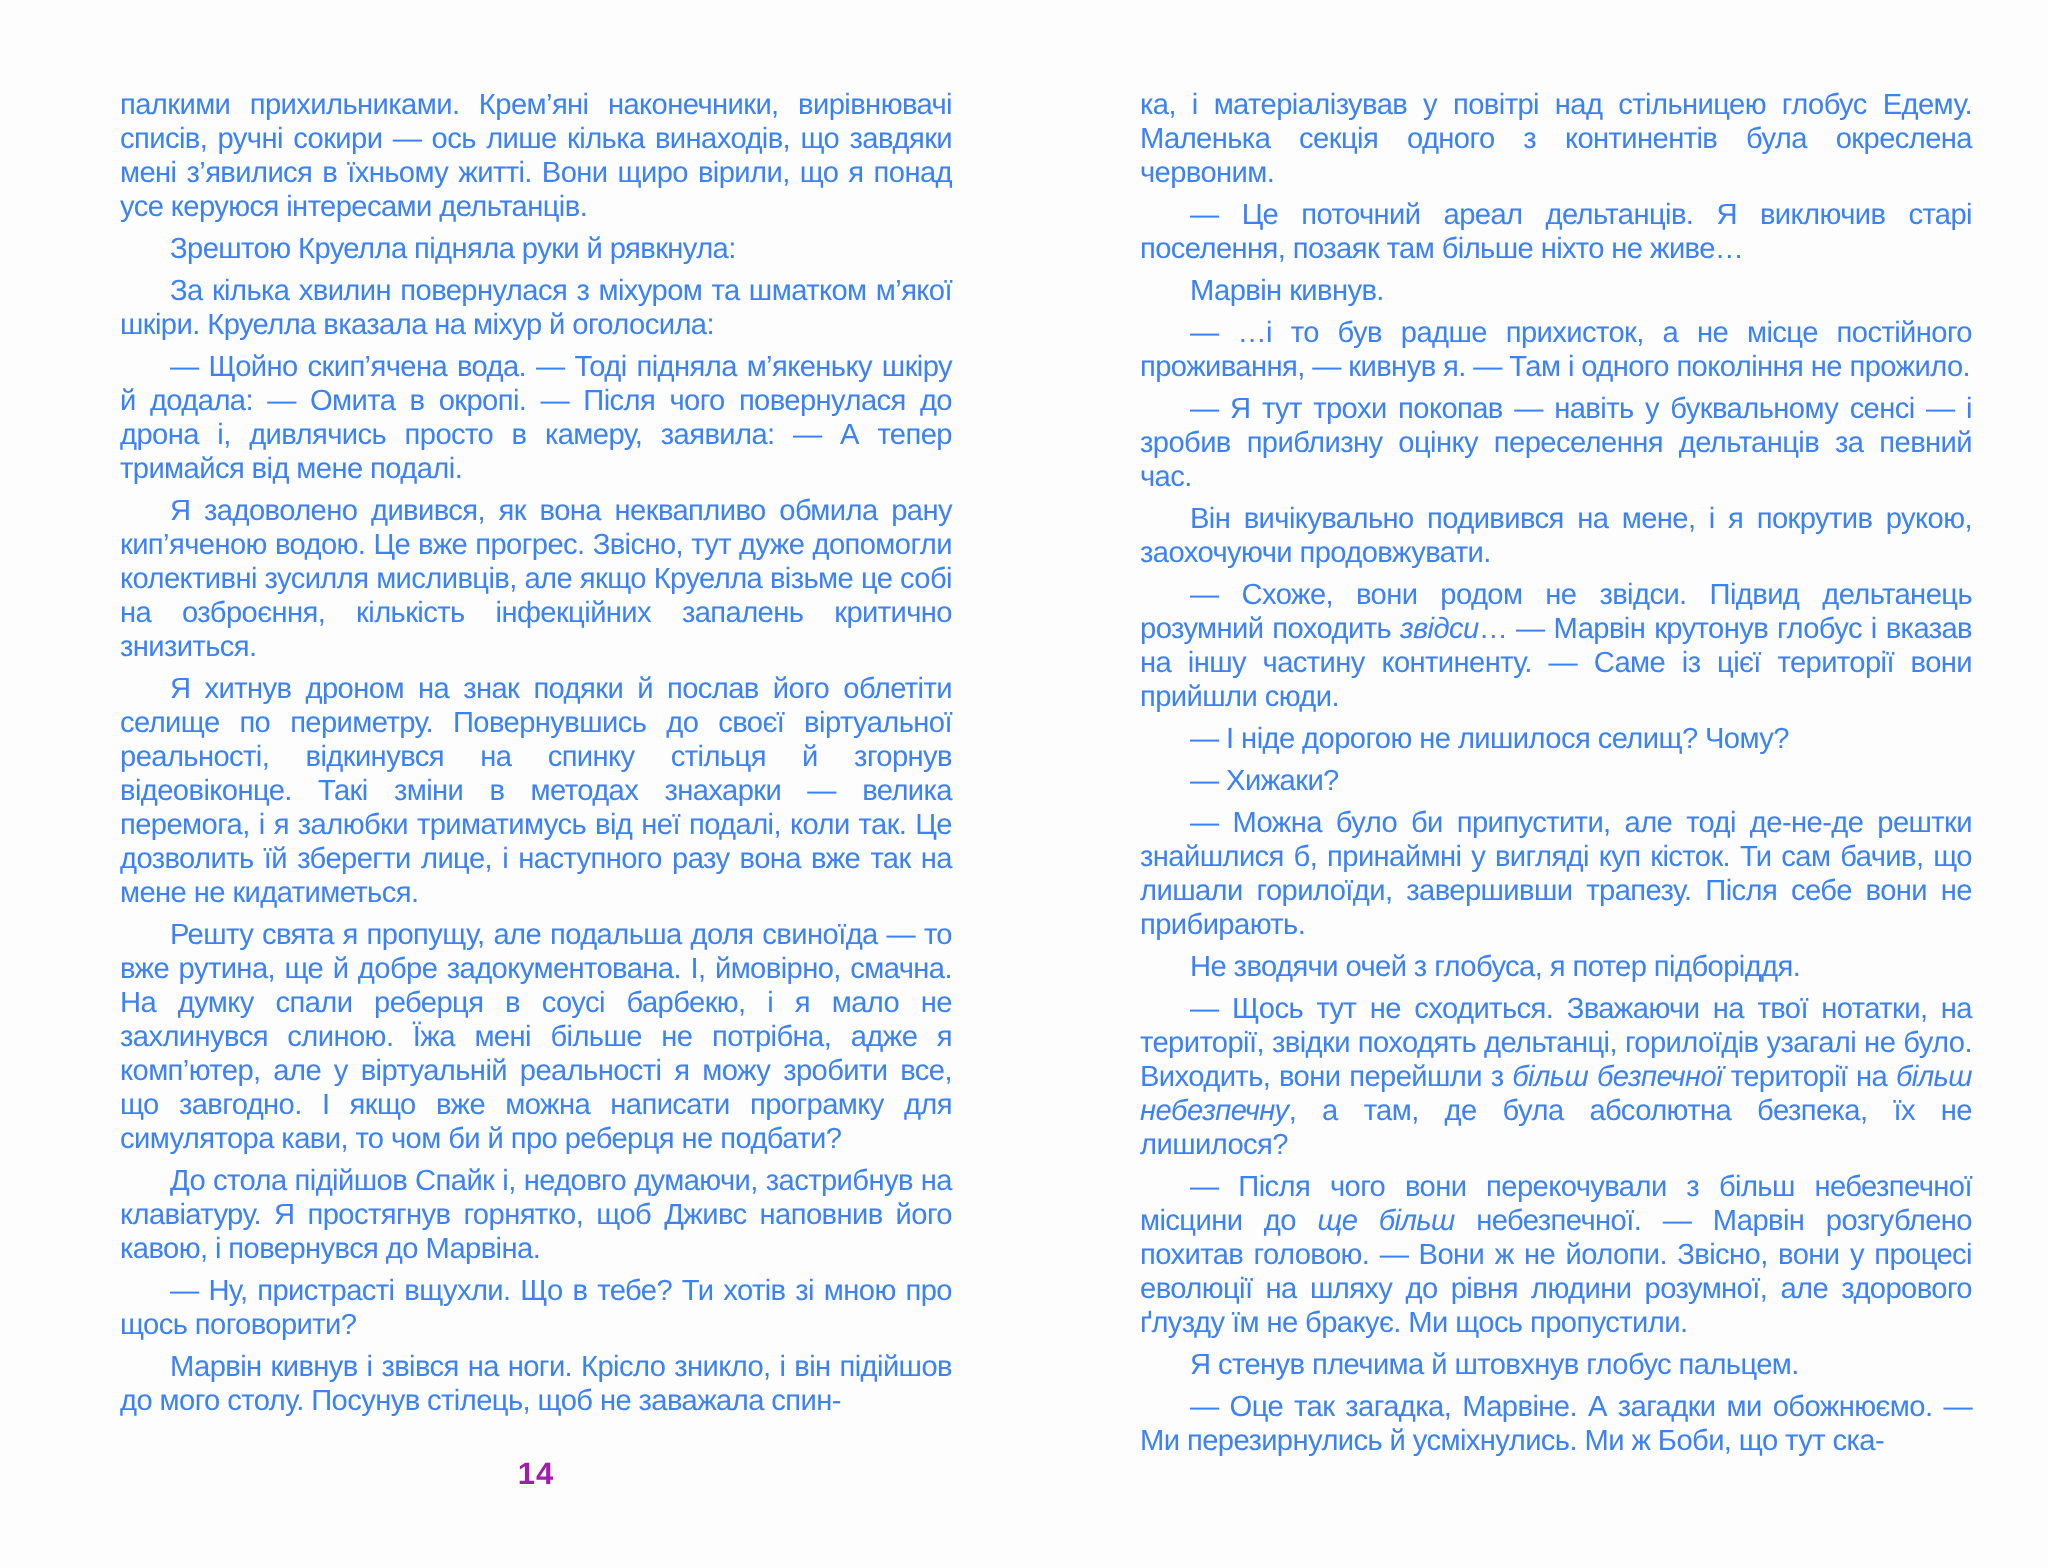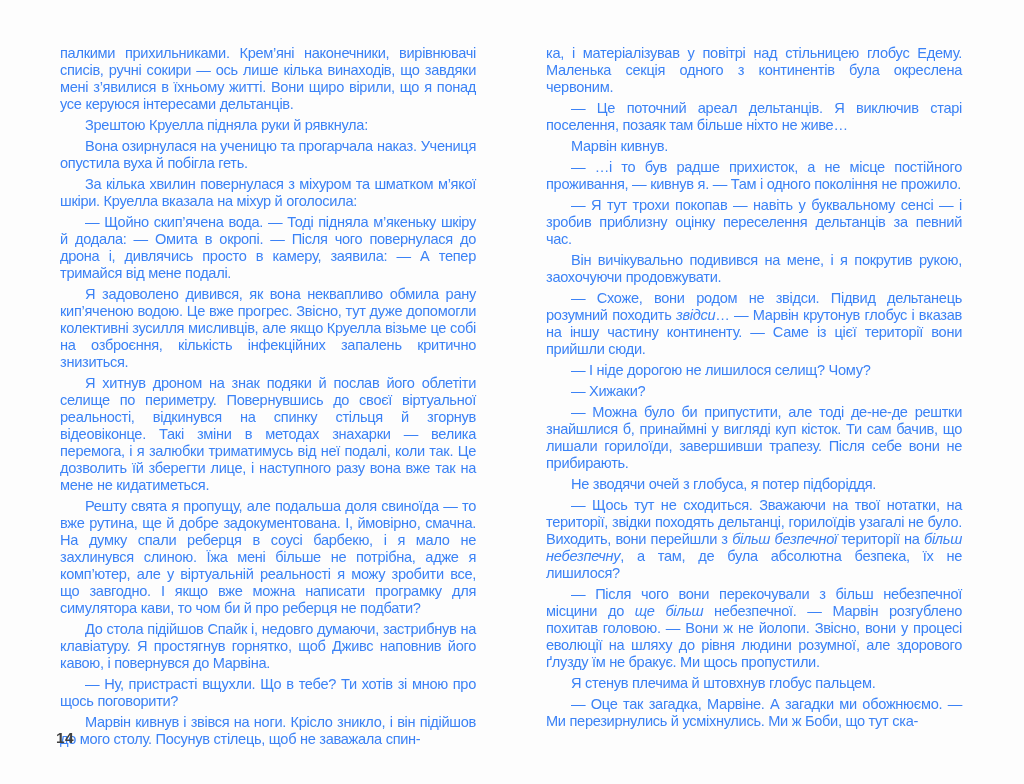--- a/index.html
+++ b/index.html
@@ -14,52 +14,52 @@
     font-family: "Liberation Sans", "DejaVu Sans", sans-serif;
   }
   .page {
     position: absolute;
     top: 41px;
     width: 424px;
     height: 712px;
     overflow: hidden;
   }
   .page-left  { left: 56px; }
-  .page-right { left: 542px; }
+  .page-right { left: 566px; }
   .para {
     margin: 4px;
     font-size: 14.6px;
     line-height: 17px;
     letter-spacing: -0.3px;
     text-align: justify;
     color: #3b82f6;
   }
   .para.ind { text-indent: 25px; }
   .it { font-style: italic; }
   .page-number {
     position: absolute;
     left: 0;
     top: 688px;
     width: 100%;
+    text-align: center;
     font-size: 15.5px;
     font-weight: 700;
-    color: #404040;
+    color: #a21caf;
     letter-spacing: 0.5px;
   }
 </style>
 </head>
 <body>
 
 <div class="spread">
 
   <main class="page page-left">
     <div class="page-body">
         <p class="para"><span>палкими прихильниками. Крем’яні наконечники, вирівнювачі списів, ручні сокири — ось лише кілька винаходів, що завдяки мені з’явилися в їхньому житті. Вони щиро вірили, що я понад усе керуюся інтересами дельтанців.</span></p>
         <p class="para ind"><span>Зрештою Круелла підняла руки й рявкнула:</span></p>
-        <p class="para ind"><span>Вона озирнулася на ученицю та прогарчала наказ. Учениця опустила вуха й побігла геть.</span></p>
         <p class="para ind"><span>За кілька хвилин повернулася з міхуром та шматком м’якої шкіри. Круелла вказала на міхур й оголосила:</span></p>
         <p class="para ind"><span>— Щойно скип’ячена вода. — Тоді підняла м’якеньку шкіру й додала: — Омита в окропі. — Після чого повернулася до дрона і, дивлячись просто в камеру, заявила: — А тепер тримайся від мене подалі.</span></p>
         <p class="para ind"><span>Я задоволено дивився, як вона неквапливо обмила рану кип’яченою водою. Це вже прогрес. Звісно, тут дуже допомогли колективні зусилля мисливців, але якщо Круелла візьме це собі на озброєння, кількість інфекційних запалень критично знизиться.</span></p>
         <p class="para ind"><span>Я хитнув дроном на знак подяки й послав його облетіти селище по периметру. Повернувшись до своєї віртуальної реальності, відкинувся на спинку стільця й згорнув відеовіконце. Такі зміни в методах знахарки — велика перемога, і я залюбки триматимусь від неї подалі, коли так. Це дозволить їй зберегти лице, і наступного разу вона вже так на мене не кидатиметься.</span></p>
         <p class="para ind"><span>Решту свята я пропущу, але подальша доля свиноїда — то вже рутина, ще й добре задокументована. І, ймовірно, смачна. На думку спали реберця в соусі барбекю, і я мало не захлинувся слиною. Їжа мені більше не потрібна, адже я комп’ютер, але у віртуальній реальності я можу зробити все, що завгодно. І якщо вже можна написати програмку для симулятора кави, то чом би й про реберця не подбати?</span></p>
         <p class="para ind"><span>До стола підійшов Спайк і, недовго думаючи, застрибнув на клавіатуру. Я простягнув горнятко, щоб Дживс наповнив його кавою, і повернувся до Марвіна.</span></p>
         <p class="para ind"><span>— Ну, пристрасті вщухли. Що в тебе? Ти хотів зі мною про щось поговорити?</span></p>
         <p class="para ind"><span>Марвін кивнув і звівся на ноги. Крісло зникло, і він підійшов до мого столу. Посунув стілець, щоб не заважала спин-</span></p>
       </div>
     <div class="page-number">14</div>

